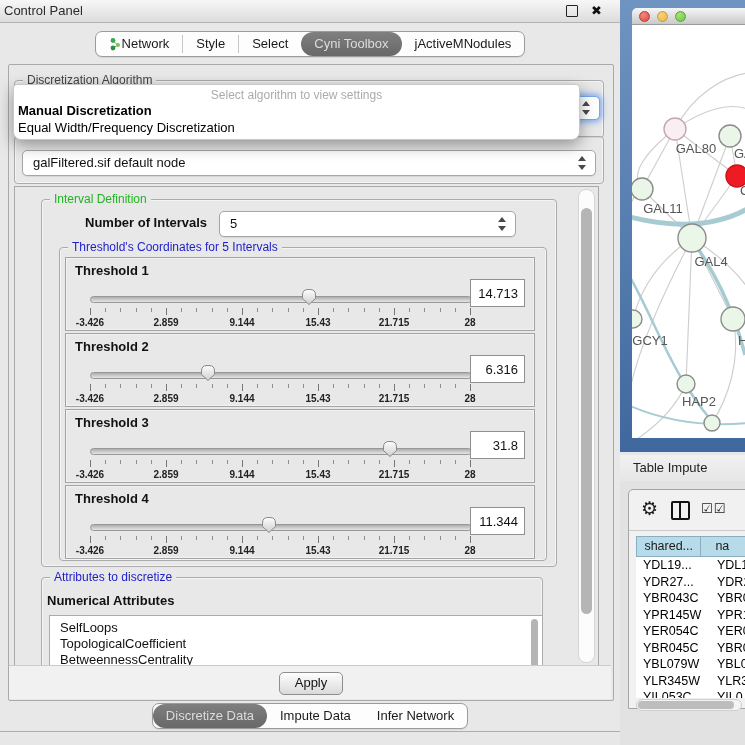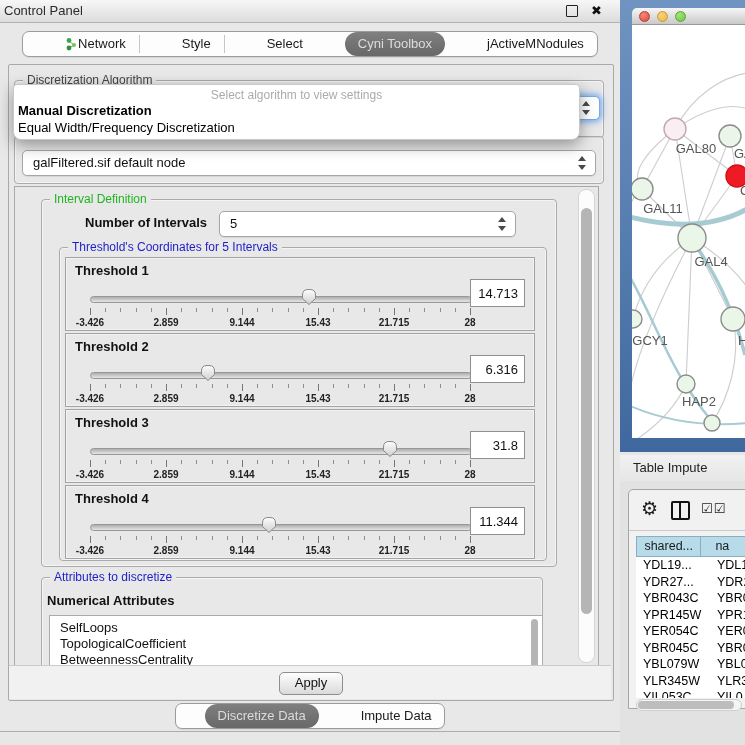--- a/index.html
+++ b/index.html
@@ -15,21 +15,21 @@
     background:linear-gradient(#F7F7F7,#DCDCDC);border-bottom:1px solid #B2B2B2;
     font-size:13px;color:#2b2b2b;line-height:22px;}
   .cp-title{position:absolute;left:4px;top:0;}
   .float-icon{position:absolute;right:42px;top:5px;width:10px;height:10px;border:1.6px solid #222;border-radius:1px;}
   .close-icon{position:absolute;right:18px;top:0;font-size:13px;font-weight:bold;color:#111;line-height:22px;}
   
   .tabbar{position:absolute;left:0;width:620px;display:flex;justify-content:center;}
   .tabbar.top{top:31px;}
   .tabbar.bottom{top:703px;}
   .seg{display:inline-flex;background:#FDFDFD;border:1px solid #9C9C9C;border-radius:7px;overflow:hidden;height:24px;align-items:stretch;font-size:13px;color:#1a1a1a;box-shadow:0 1px 1px rgba(0,0,0,0.08);}
-  .seg .item{padding:0 13px;line-height:24px;display:flex;align-items:center;gap:0;white-space:nowrap;margin-left:29px;}
+  .seg .item{padding:0 13px;line-height:24px;display:flex;align-items:center;gap:0;white-space:nowrap;}
   .seg .divider{width:1px;background:#C6C6C6;margin:3px 0;}
   .seg .item.selected{background:linear-gradient(#7F7F7F,#686868);color:#DCDCDC;border-radius:12px;}
   
   .outer-panel{position:absolute;left:8px;top:64px;width:604px;height:635px;border:1px solid #A9A9A9;border-radius:2px;background:#E8E8E8;}
   
   .group{position:absolute;border:1px solid #ABABAB;border-radius:4px;box-shadow:inset 0 0 0 1px rgba(255,255,255,0.5);}
   .group>.glabel{position:absolute;top:-8px;left:8px;background:#E8E8E8;padding:0 4px;font-size:12px;white-space:nowrap;}
   .glabel.gray{color:#444;}
   .glabel.green{color:#21B421;}
   .glabel.blue{color:#1d1dc9;}
@@ -398,20 +398,23 @@
     <div class="apply-btn">Apply</div>
   </div>
 
   <div class="tabbar bottom">
     <div class="seg">
       <div class="item selected">
           <span>Discretize Data</span>
         </div>
       <div class="item">
           <span>Impute Data</span>
+        </div>
+      <div class="item">
+          <span>Infer Network</span>
         </div>
     </div>
   </div>
 </div>
 
 <div class="net-window">
   <div class="net-titlebar">
     <span class="light" style="left:7px;background:radial-gradient(circle at 35% 30%,#F08A7D,#E2463D);border:1px solid #B93B32;box-sizing:border-box;"></span>
     <span class="light" style="left:25px;background:radial-gradient(circle at 35% 30%,#F6D37B,#EDB63F);border:1px solid #C79A34;box-sizing:border-box;"></span>
     <span class="light" style="left:43px;background:radial-gradient(circle at 35% 30%,#A8E07E,#69C940);border:1px solid #5AA637;box-sizing:border-box;"></span>

